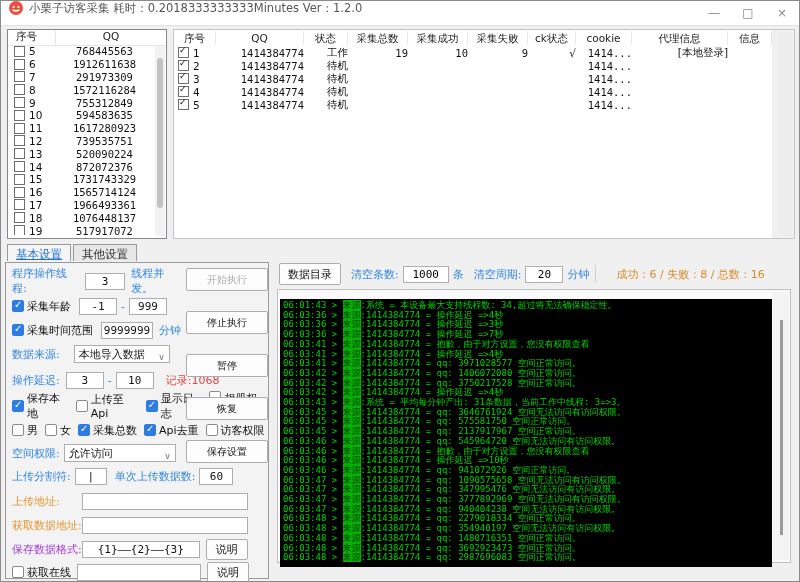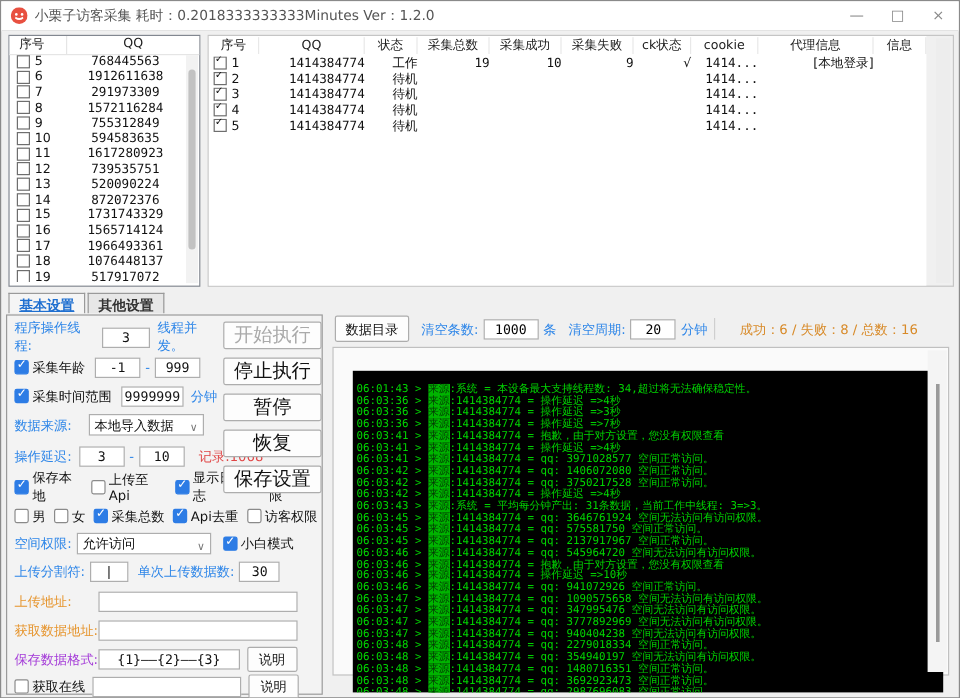--- a/index.html
+++ b/index.html
@@ -1,18 +1,18 @@
 <!DOCTYPE html>
 <html><head>
 <meta charset="utf-8">
 <style>
   html,body{margin:0;padding:0;background:#d7d7d7;font-family:"DejaVu Sans","Liberation Sans",sans-serif;}
   .window{position:relative;width:800px;height:582px;background:#f0f0f0;border:1px solid #8a8a8a;box-sizing:border-box;overflow:hidden;}
   
-  .titlebar{position:absolute;left:0;top:0;width:100%;height:24px;background:#ffffff;border-bottom:1px solid #e3e3e3;display:flex;align-items:center;}
+  .titlebar{position:absolute;left:0;top:0;width:100%;height:24px;background:#ffffff;border-bottom:1px solid #e3e3e3;display:flex;align-items:flex-start;}
   .logo{width:14px;height:14px;margin:0 6px 0 8px;flex:0 0 auto;}
   .title-text{font-size:11.5px;color:#555;}
   .win-btns{margin-left:auto;display:flex;}
   .win-btn{width:34px;height:23px;display:flex;align-items:center;justify-content:center;color:#888;font-size:12px;}
   
   .leftlist{position:absolute;left:6px;top:28px;width:160px;height:210px;background:#fff;border:1px solid #828790;box-sizing:border-box;}
   .ll-head{display:flex;height:15px;border-bottom:1px solid #e5e5e5;font-size:10.5px;color:#222;background:#fff;}
   .ll-head .c1{width:48px;padding-left:8px;box-sizing:border-box;border-right:1px solid #e5e5e5;}
   .ll-head .c2{flex:1;text-align:center;}
   .ll-rows{position:absolute;left:0;top:15px;right:12px;bottom:3px;overflow:hidden;}
@@ -29,49 +29,49 @@
   .rt-head{height:16px;font-size:10.5px;color:#222;align-items:center;}
   .rt-head div{text-align:center;border-right:1px solid #e8e8e8;height:14px;line-height:14px;}
   .rt-row{height:13px;align-items:center;font-size:10.5px;color:#111;}
   .rt-row div{text-align:right;overflow:hidden;white-space:nowrap;}
   .rt-first{display:flex;align-items:center;text-align:left !important;}
   .rcb{width:9px;height:9px;border:1px solid #6e6e6e;background:#fff;margin:0 4px 0 4px;position:relative;flex:0 0 auto;}
   .rcb:after{content:"✓";position:absolute;left:0px;top:-3px;font-size:9px;color:#111;}
   .num{font-family:"DejaVu Sans Mono","Liberation Mono",monospace;}
   .rt-scroll{position:absolute;right:2px;top:2px;bottom:2px;width:12px;background:#ededed;}
   
-  .tabs{position:absolute;left:6px;top:243px;height:19px;display:flex;font-weight:bold;}
+  .tabs{position:absolute;left:6px;top:243px;height:19px;display:flex;}
   .tab{padding:2px 8px 0 8px;font-size:11.5px;border:1px solid #9a9a9a;border-bottom:none;margin-right:2px;height:17px;box-sizing:border-box;}
   .tab.active{background:#f5f5f5;color:#1f6fd0;text-decoration:underline;position:relative;z-index:2;}
   .tab.inactive{background:#e7e7e7;color:#333;}
   .setpanel{position:absolute;left:4px;top:261px;width:264px;height:317px;background:#f3f3f3;border:1px solid #9a9a9a;box-sizing:border-box;}
   .srow{position:absolute;height:20px;display:flex;align-items:center;font-size:11px;color:#111;}
   .lab-blue{color:#2e86e8;}
   .lab-orange{color:#e6952e;}
   .lab-purple{color:#a43bd8;}
   .lab-red{color:#e04545;}
   .inp{background:#fff;border:1px solid #aeaeae;height:17px;box-sizing:border-box;font-size:11px;display:flex;align-items:center;justify-content:center;font-family:"DejaVu Sans Mono","Liberation Mono",monospace;}
   .sel{background:#fff;border:1px solid #aeaeae;height:18px;box-sizing:border-box;font-size:11px;display:flex;align-items:flex-end;padding:0 4px;justify-content:space-between;}
   .sel .arr{color:#777;font-size:9px;}
   .bcb{width:12px;height:12px;border-radius:2px;flex:0 0 auto;margin-right:3px;position:relative;box-sizing:border-box;}
   .bcb.on{background:#2d7ce5;border:1px solid #2d7ce5;}
   .bcb.on:after{content:"✓";position:absolute;left:1px;top:-2px;color:#fff;font-size:10px;}
   .bcb.off{background:#fff;border:1px solid #8a8a8a;}
   .btnstack{position:absolute;left:180px;top:5px;width:82px;}
-  .sbtn{height:21px;margin-bottom:7px;background:#fdfdfd;border:1px solid #adadad;border-radius:2px;font-size:16px;display:flex;align-items:center;justify-content:center;color:#111;}
+  .sbtn{height:21px;margin-bottom:20px;background:#fdfdfd;border:1px solid #adadad;border-radius:2px;font-size:10px;display:flex;align-items:center;justify-content:center;color:#111;}
   .sbtn.disabled{color:#aaa;}
   .helpbtn{background:#fdfdfd;border:1px solid #adadad;border-radius:2px;font-size:11px;height:19px;display:flex;align-items:center;justify-content:center;color:#111;}
   
   .brtop{position:absolute;left:272px;top:260px;width:524px;height:26px;display:flex;align-items:center;font-size:11px;}
   .dirbtn{background:#fdfdfd;border:1px solid #adadad;border-radius:2px;height:20px;padding:0 8px;display:flex;align-items:center;margin-left:6px;font-size:11px;color:#111;}
   .brtop .inp{margin:0 4px;}
   .vdiv{width:1px;height:18px;background:#cfcfcf;margin:0 6px;}
   .stats{color:#d88a28;font-size:11px;margin-left:14px;}
   .consolewrap{position:absolute;left:276px;top:288px;width:514px;height:274px;background:#fafafa;border:1px solid #c0c0c0;box-sizing:border-box;}
-  .console{position:absolute;left:2px;top:19px;width:492px;height:268px;background:#000;overflow:hidden;padding:12px 0 0 3px;box-sizing:border-box;margin-left:14px;}
+  .console{position:absolute;left:2px;top:9px;width:492px;height:268px;background:#000;overflow:hidden;padding:2px 0 0 3px;box-sizing:border-box;}
   .logline{font-family:"DejaVu Sans Mono","Liberation Mono",monospace;font-size:9px;line-height:9.7px;color:#00d400;white-space:nowrap;}
   .logline .hl{background:#00b400;color:#033a03;}
   .con-scroll{position:absolute;right:1px;top:2px;bottom:2px;width:16px;background:#f4f4f4;}
   .con-thumb{position:absolute;left:7px;top:28px;width:3px;height:215px;background:#9a9a9a;}
 </style>
 </head>
 <body>
 
 <div class="window">
 
@@ -364,21 +364,21 @@
         <span class="arr">∨</span>
       </span>
       <span class="bcb on" style="margin-left:10px;"></span>
       <span>小白模式</span>
     </div>
 
     <div class="srow" style="left:6px;top:203px;width:254px;">
       <span class="lab-blue">上传分割符:</span>
       <span class="inp" style="width:32px;margin-left:4px;">|</span>
       <span class="lab-blue" style="margin-left:8px;">单次上传数据数:</span>
-      <span class="inp" style="width:34px;margin-left:4px;">30</span>
+      <span class="inp" style="width:34px;margin-left:4px;">60</span>
     </div>
 
     <div class="srow" style="left:6px;top:228px;width:254px;">
       <span class="lab-orange">上传地址:</span>
       <span class="inp" style="width:166px;margin-left:22px;"></span>
     </div>
 
     <div class="srow" style="left:6px;top:252px;width:254px;">
       <span class="lab-orange">获取数据地址:</span>
       <span class="inp" style="width:166px;margin-left:0px;"></span>

